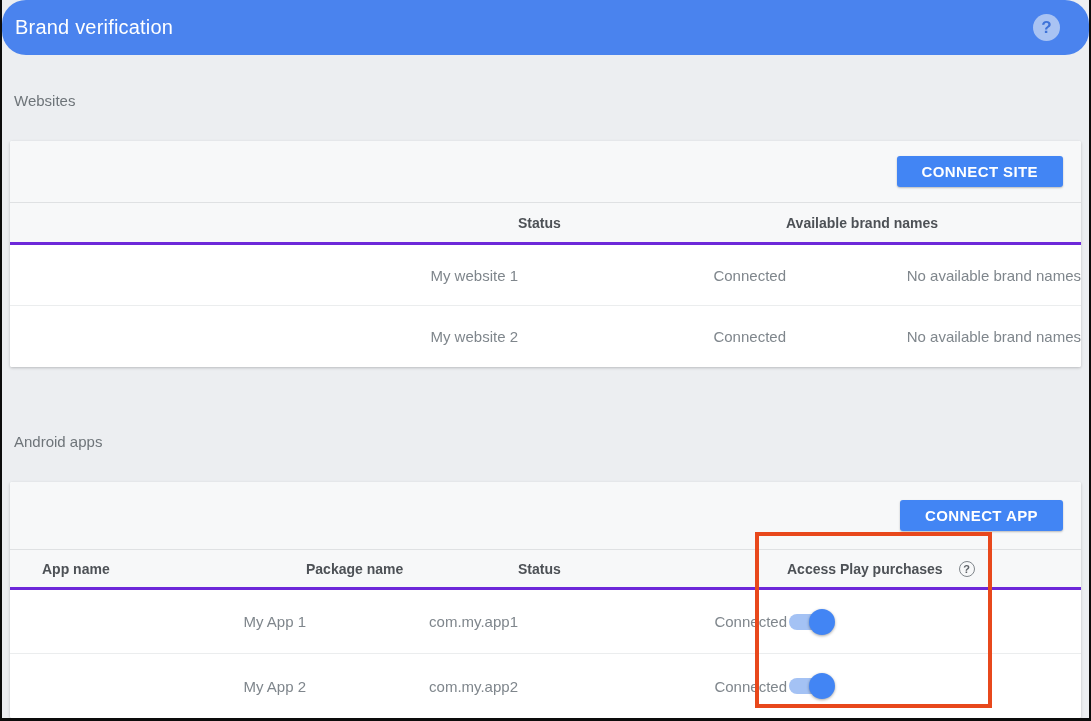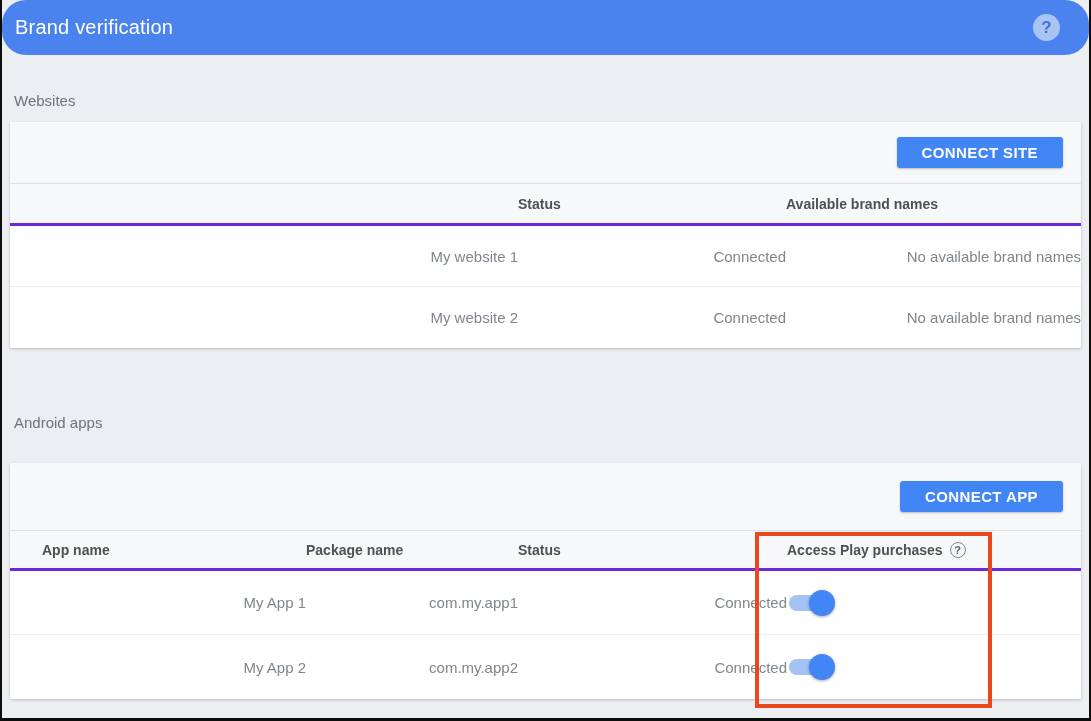--- a/index.html
+++ b/index.html
@@ -28,21 +28,21 @@
   .help-circle {
     width:27px; height:27px; border-radius:50%;
     background:#a9c3f3; color:#3e72d8;
     font-size:17px; font-weight:bold;
     display:flex; align-items:center; justify-content:center;
     cursor:pointer; user-select:none;
   }
 
   
   .section-label { color:#6e7479; font-size:15px; margin-left:12px; }
-  .label-websites { padding-top:37px; margin-bottom:13px; }
+  .label-websites { padding-top:37px; margin-bottom:32px; }
   .label-apps { padding-top:66px; margin-bottom:32px; }
 
   
   .card {
     margin:0 8px; background:#ffffff; border-radius:2px;
     box-shadow:0 1px 3px rgba(0,0,0,.22);
   }
   .toolbar {
     background:#f7f8f9; border-bottom:1px solid #dfe1e3;
     display:flex; align-items:center; justify-content:flex-end;
@@ -68,21 +68,21 @@
     color:#4d5156; font-size:14px; font-weight:bold;
   }
   .card-websites .thead { height:42px; }
   .card-apps .thead { height:40px; }
 
   .trow { background:#ffffff; border-bottom:1px solid #ebedee; color:#7f868c; font-size:15px;text-align:right; }
   .card-websites .trow { height:61px; }
   .card-apps .trow { height:64px; }
   .trow:last-child { border-bottom:none; border-radius:0 0 2px 2px; }
 
-  .th-access { display:flex; align-items:center; gap:7px; }
+  .th-access { display:flex; align-items:center; gap:16px; }
   .q-circle {
     width:16px; height:16px; border:1px solid #80868b; border-radius:50%;
     color:#5f6368; font-size:11px; font-weight:bold;
     display:inline-flex; align-items:center; justify-content:center;
     cursor:pointer; user-select:none;
   }
 
   
   .toggle { position:relative; width:44px; height:16px; margin-left:2px; cursor:pointer; }
   .toggle .track { position:absolute; inset:0; border-radius:8px; background:#cfd8dc; }

